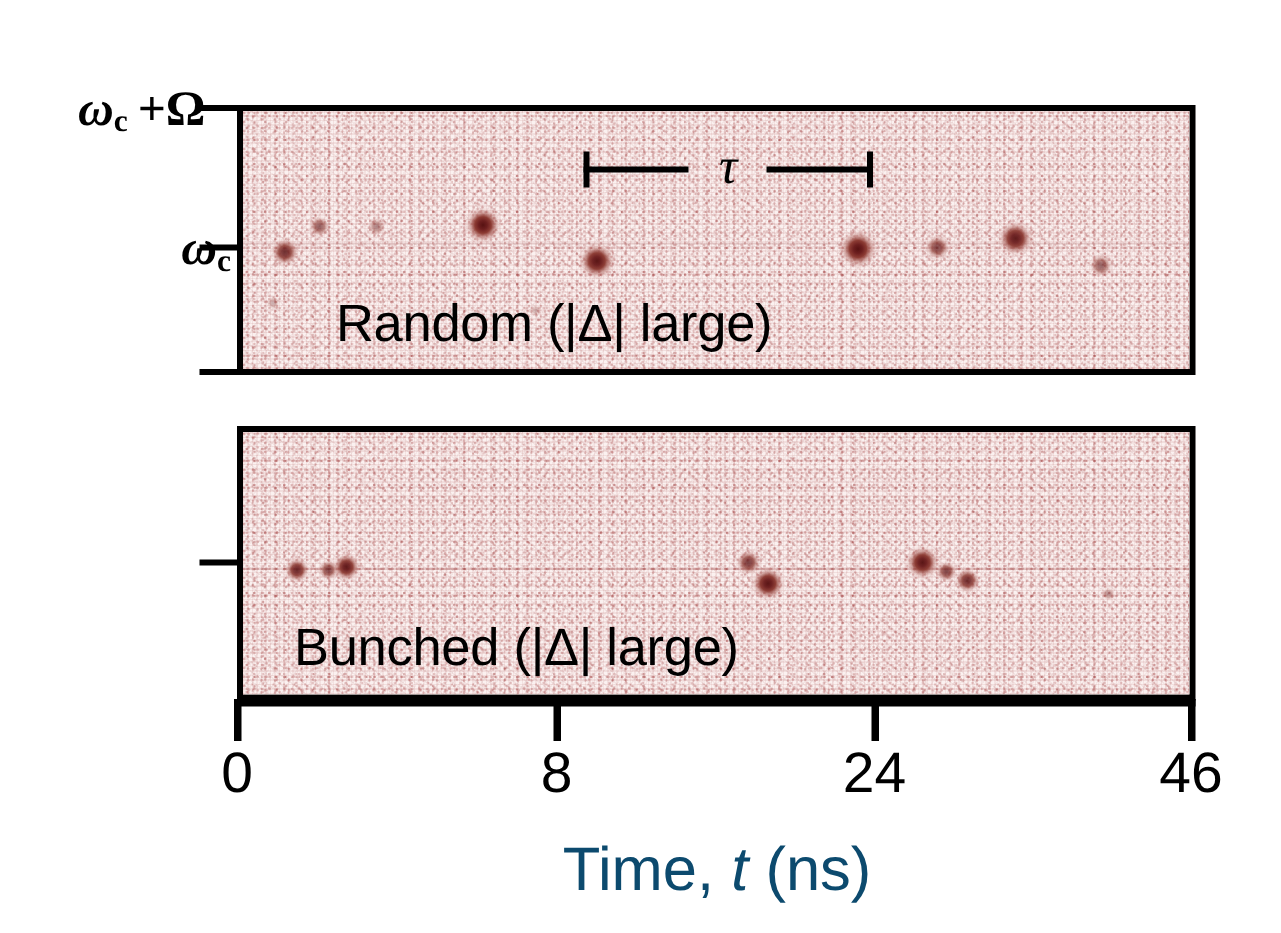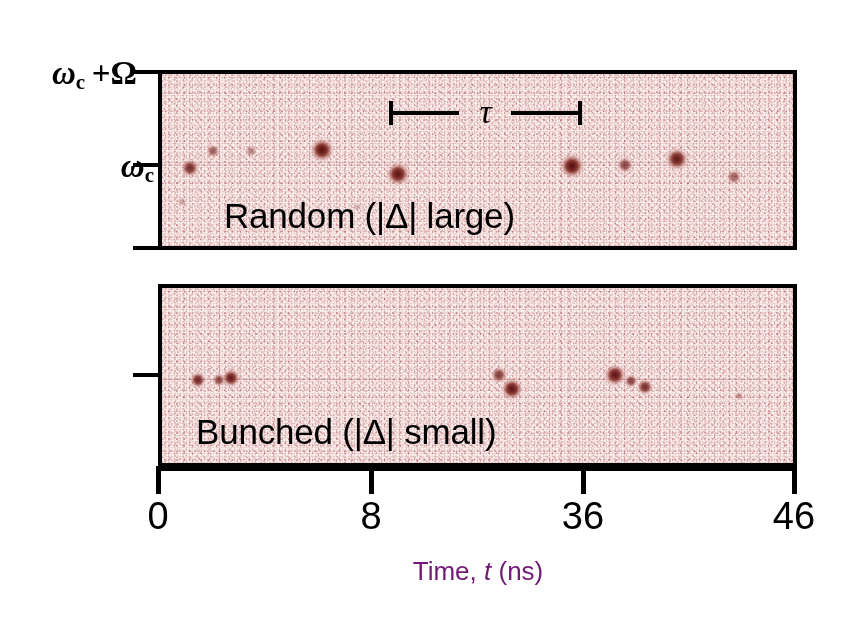--- a/index.html
+++ b/index.html
@@ -103,23 +103,23 @@
   .xtick-label {
     position: absolute;
     color: #000000;
     font-family: "Liberation Sans", sans-serif;
     font-size: 38px;
     transform: translateX(-50%);
     white-space: nowrap;
   }
   .xaxis-title {
     position: absolute;
-    color: #701a75;
-    font-family: "Liberation Sans", sans-serif;
-    font-size: 26px;
+    color: #0c4a6e;
+    font-family: "Liberation Sans", sans-serif;
+    font-size: 41px;
     white-space: nowrap;
     transform: translateX(-50%);
   }
   .xaxis-title .it { font-style: italic; }
 
   
   .tau-bar-line {
     position: absolute;
     height: 4px;
     background: #000000;
@@ -182,21 +182,21 @@
         <div class="spot" style="left: 69.225px; top: 89.9628px; width: 20px; height: 20px; opacity: 0.95;"></div>
         <div class="spot" style="left: 349.675px; top: 100.723px; width: 24px; height: 24px; opacity: 0.98;"></div>
         <div class="spot" style="left: 337.25px; top: 86.8884px; width: 18px; height: 18px; opacity: 0.78;"></div>
         <div class="spot" style="left: 452.625px; top: 86.8884px; width: 24px; height: 24px; opacity: 0.98;"></div>
         <div class="spot" style="left: 468.6px; top: 93.0372px; width: 15px; height: 15px; opacity: 0.75;"></div>
         <div class="spot" style="left: 482.8px; top: 99.186px; width: 18px; height: 18px; opacity: 0.85;"></div>
         <div class="spot" style="left: 576.875px; top: 108.409px; width: 10px; height: 10px; opacity: 0.38;"></div>
       </div>
   </div>
 
-  <div class="panel-caption" style="left:196px; top:412px;">Bunched (|Δ| small)</div>
+  <div class="panel-caption" style="left:196px; top:412px;">Bunched (|Δ| large)</div>
 
   <div class="ylabel" style="right:717px; top:55px;">
     <span class="it">ω</span><span class="sub">c</span> +Ω
   </div>
   <div class="ylabel" style="right:700px; top:148px;">
     <span class="it">ω</span><span class="sub">c</span>
   </div>
 
   <div class="tick" style="left:133px; top:70px; width:27px; height:4px;"></div>
   <div class="tick" style="left:133px; top:163px; width:27px; height:4px;"></div>
@@ -206,20 +206,20 @@
 
   <div class="axis-line" style="left:158px; top:466px; width:639px; height:5px;"></div>
 
   <div class="tick" style="left:156px; top:466px; width:5px; height:28px;"></div>
   <div class="tick" style="left:369px; top:466px; width:5px; height:28px;"></div>
   <div class="tick" style="left:581px; top:466px; width:5px; height:28px;"></div>
   <div class="tick" style="left:792px; top:466px; width:5px; height:28px;"></div>
 
   <div class="xtick-label" style="left:158px; top:495px;">0</div>
   <div class="xtick-label" style="left:371px; top:495px;">8</div>
-  <div class="xtick-label" style="left:583px; top:495px;">36</div>
+  <div class="xtick-label" style="left:583px; top:495px;">24</div>
   <div class="xtick-label" style="left:794px; top:495px;">46</div>
 
   <div class="xaxis-title" style="left:478px; top:556px;">
     <span>Time, </span><span class="it">t</span><span> (ns)</span>
   </div>
 
 </div>
 
 </body></html>

